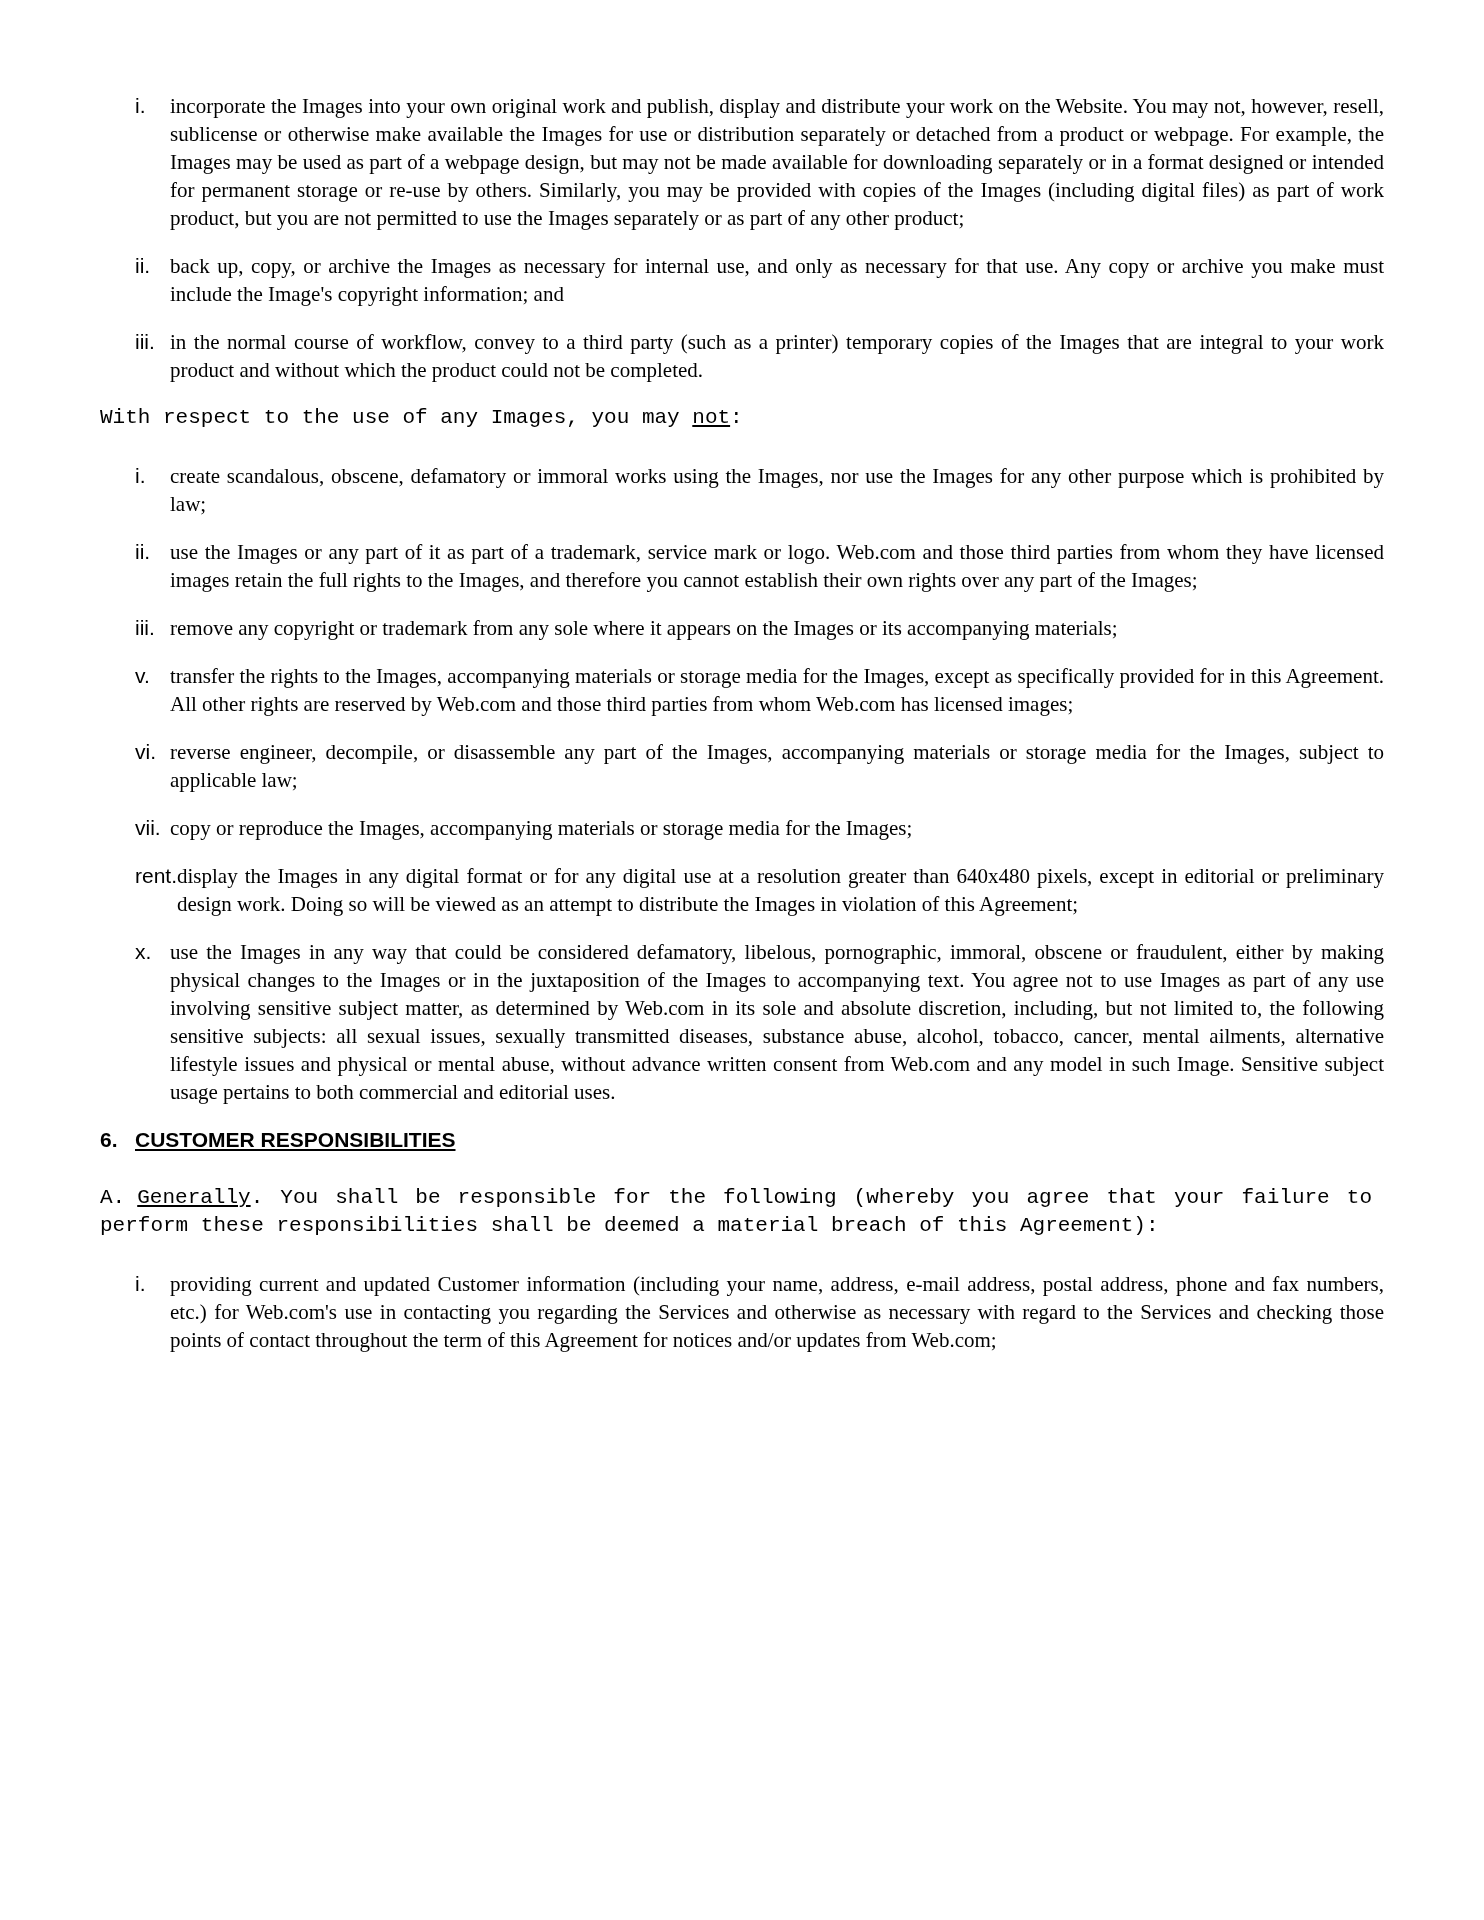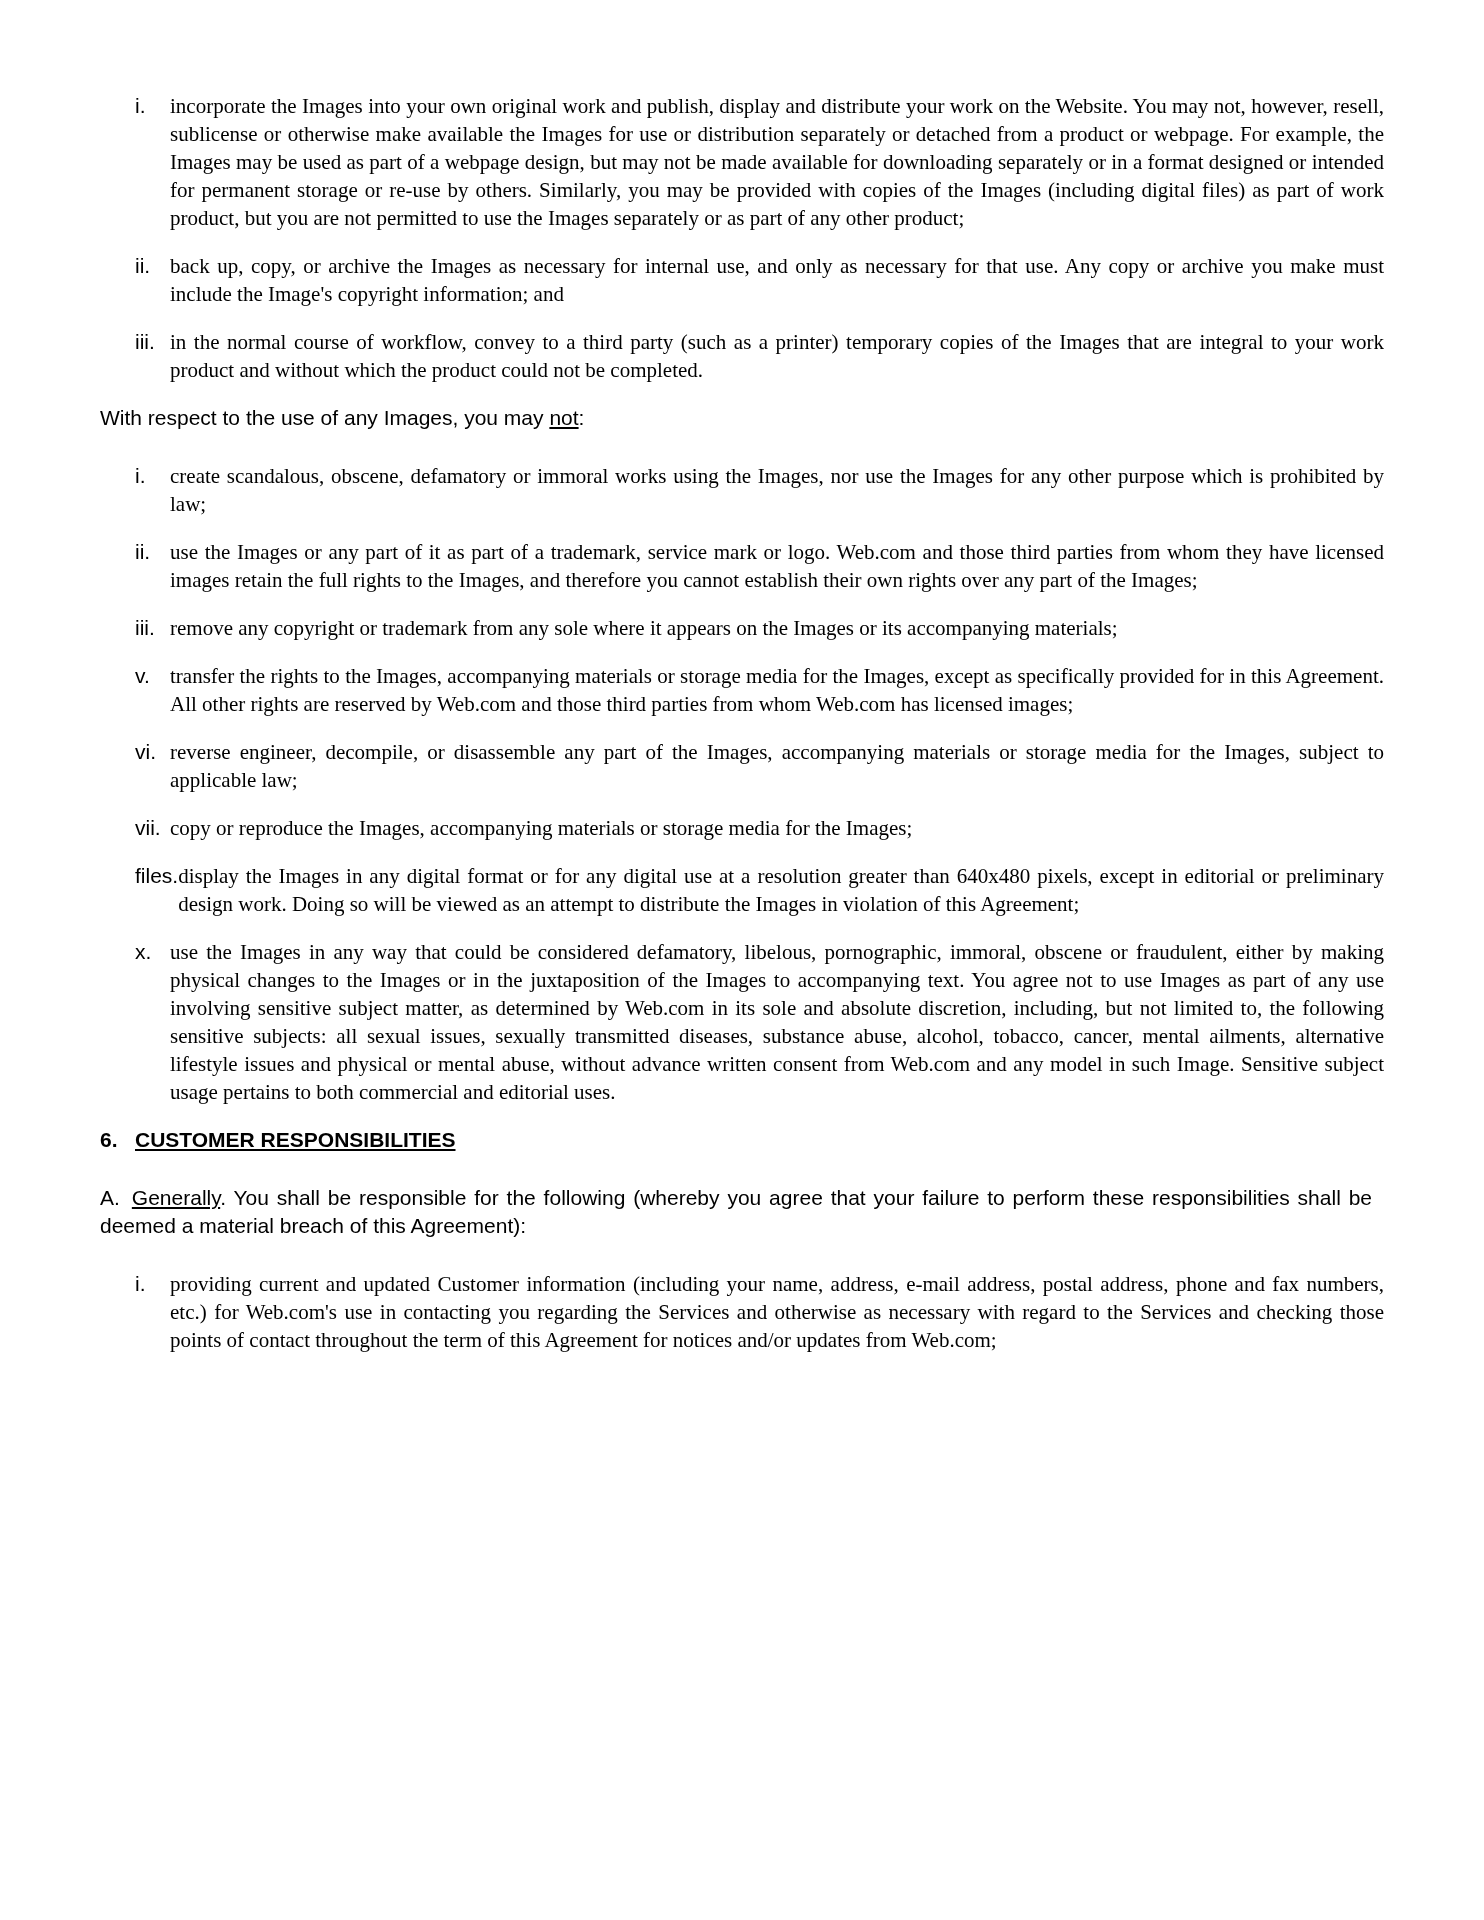--- a/index.html
+++ b/index.html
@@ -32,20 +32,21 @@
     padding-left: 35px;
   }
   .item-text {
     flex: 1 1 auto;
     text-align: justify;
     font-family: Liberation Serif, serif;
   }
   .para {
     margin: 10px 0 30px 0;
     text-align: justify;
+    font-family: Liberation Mono, monospace;
   }
   .para-tight {
     margin: 0 12px 30px 0;
   }
   .u {
     text-decoration: underline;
   }
   .section-heading {
     display: flex;
     font-weight: bold;
@@ -101,21 +102,21 @@
     </div>
     <div class="list-item">
       <span class="marker">vi.</span>
       <div class="item-text">reverse engineer, decompile, or disassemble any part of the Images, accompanying materials or storage media for the Images, subject to applicable law;</div>
     </div>
     <div class="list-item">
       <span class="marker">vii.</span>
       <div class="item-text">copy or reproduce the Images, accompanying materials or storage media for the Images;</div>
     </div>
     <div class="list-item">
-      <span class="marker">files.</span>
+      <span class="marker">rent.</span>
       <div class="item-text">display the Images in any digital format or for any digital use at a resolution greater than 640x480 pixels, except in editorial or preliminary design work. Doing so will be viewed as an attempt to distribute the Images in violation of this Agreement;</div>
     </div>
     <div class="list-item">
       <span class="marker">x.</span>
       <div class="item-text">use the Images in any way that could be considered defamatory, libelous, pornographic, immoral, obscene or fraudulent, either by making physical changes to the Images or in the juxtaposition of the Images to accompanying text. You agree not to use Images as part of any use involving sensitive subject matter, as determined by Web.com in its sole and absolute discretion, including, but not limited to, the following sensitive subjects: all sexual issues, sexually transmitted diseases, substance abuse, alcohol, tobacco, cancer, mental ailments, alternative lifestyle issues and physical or mental abuse, without advance written consent from Web.com and any model in such Image. Sensitive subject usage pertains to both commercial and editorial uses.</div>
     </div>
   </div>
 
   <h2 class="section-heading">
       <span class="sec-num">6.</span>

